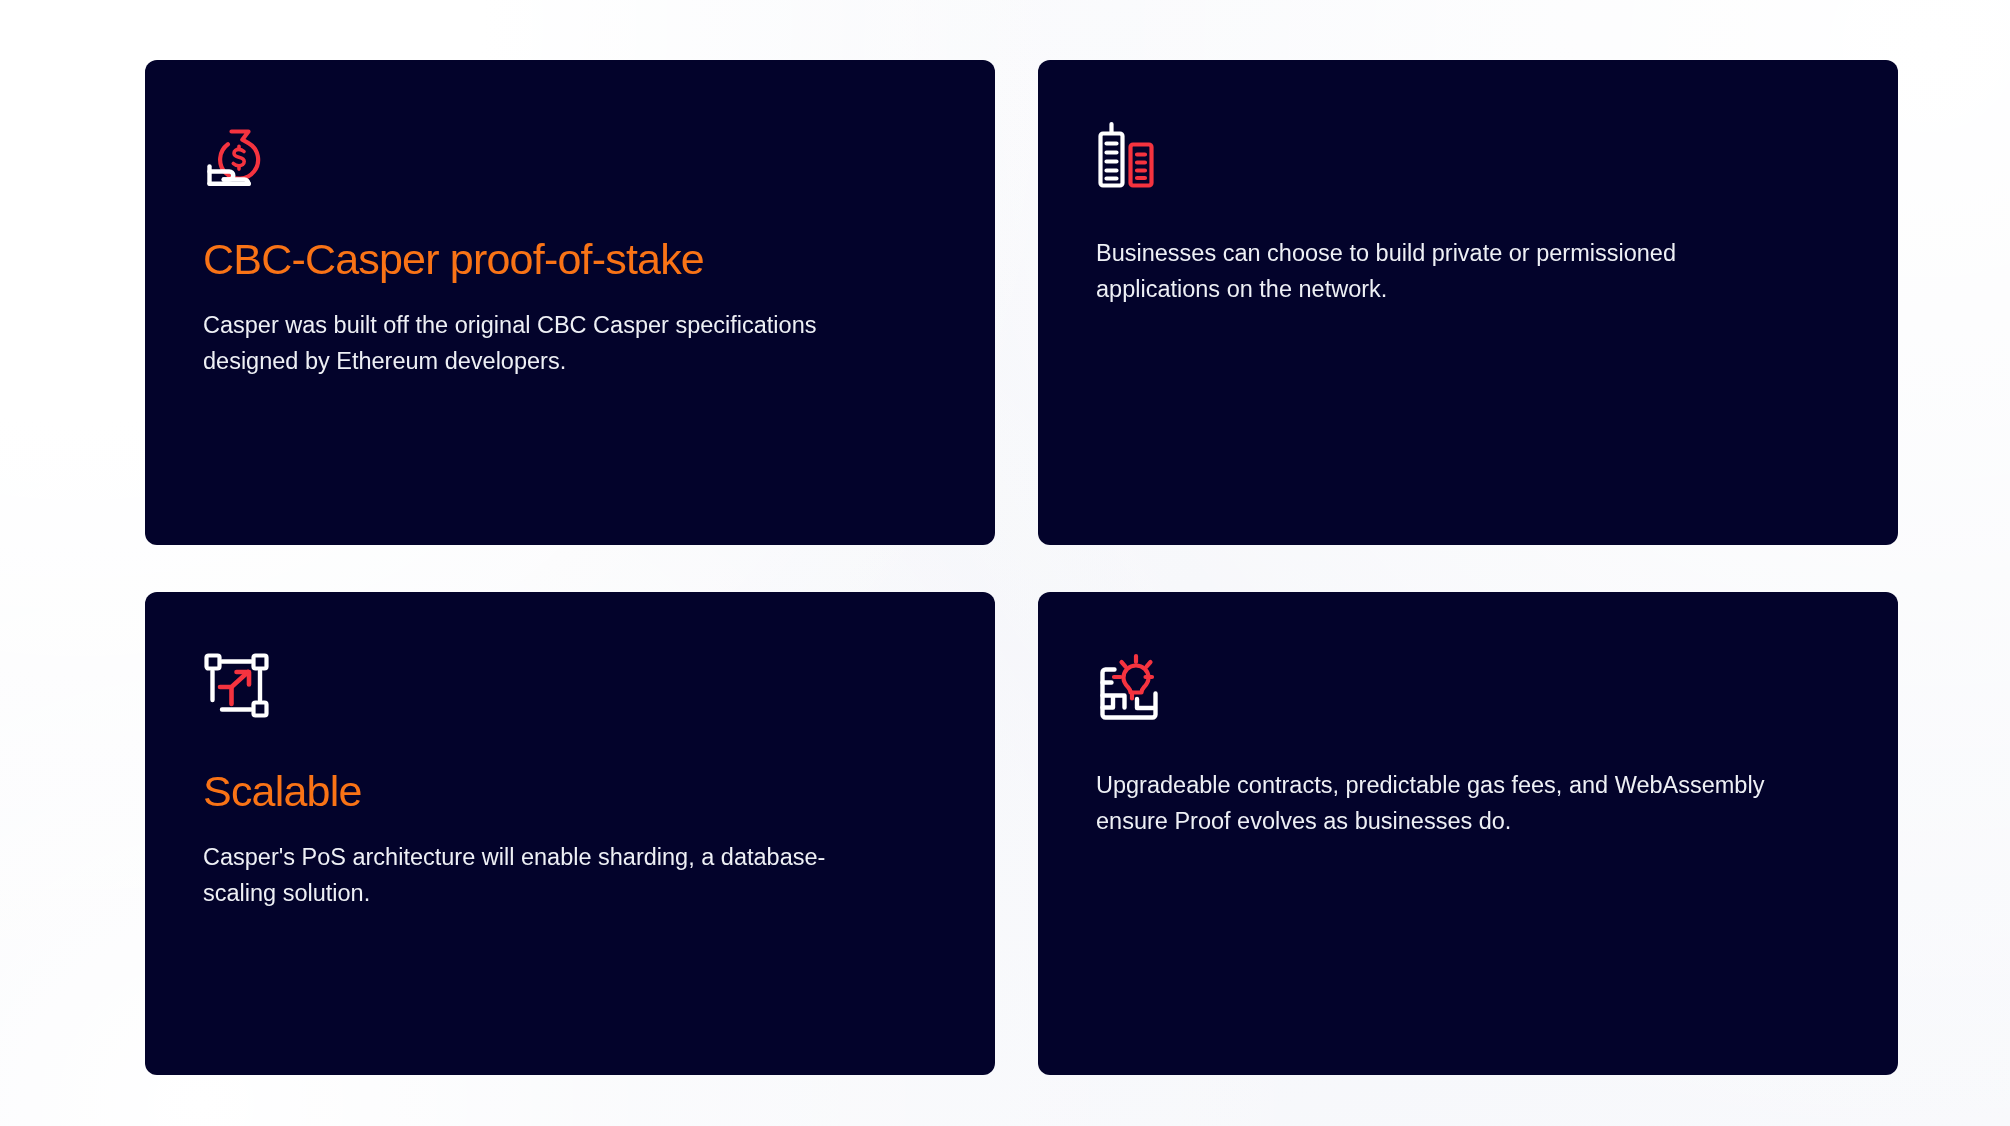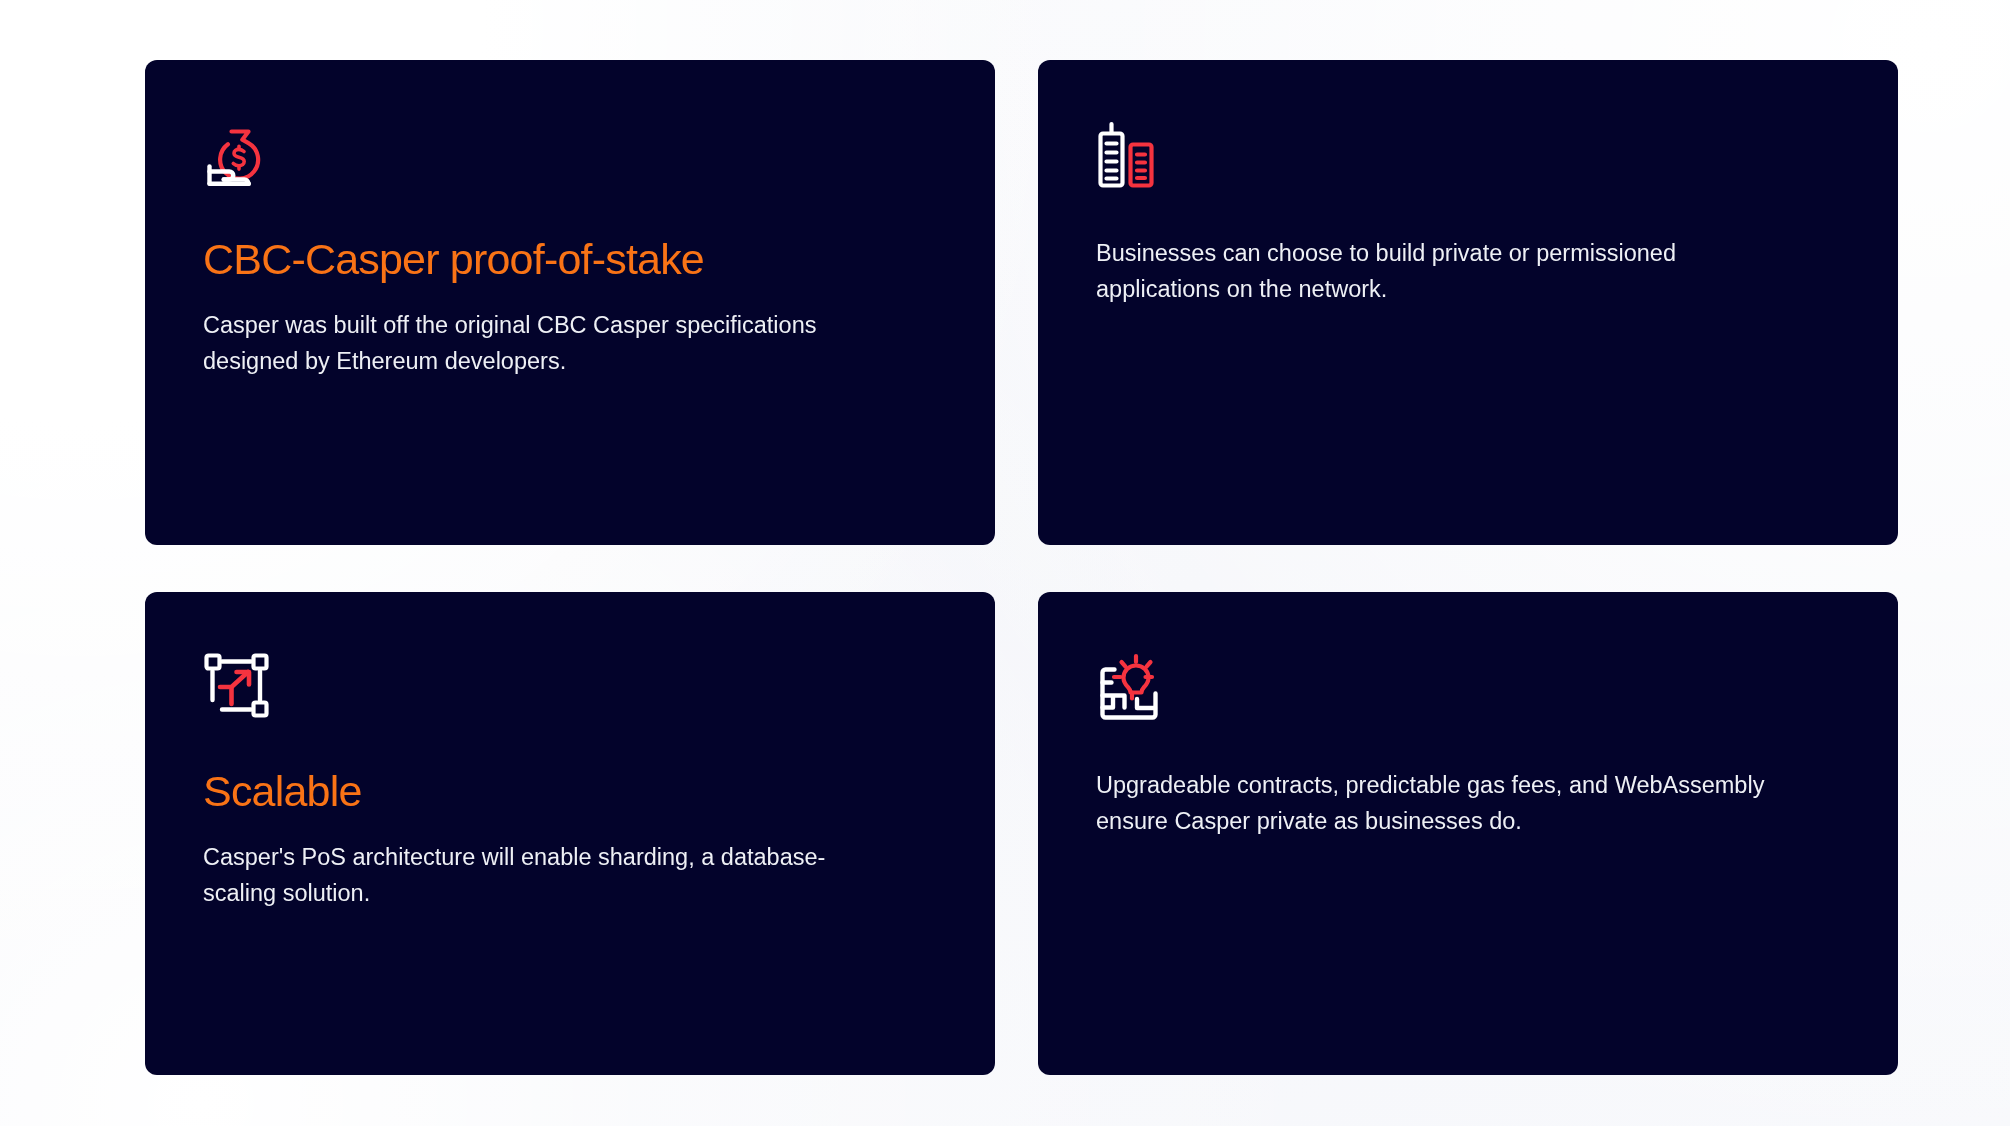--- a/index.html
+++ b/index.html
@@ -115,16 +115,16 @@
   <div class="feature-card card-4">
     <span class="card-icon">
       <svg viewBox="0 0 74 74" fill="none" xmlns="http://www.w3.org/2000/svg">
         <path d="M40 4v6M25.5 10l4 4.6M54.5 10l-4 4.6M18 25h6.5M56 25h-6.5" stroke="#f5333f" stroke-width="4.2" stroke-linecap="round"></path>
         <path d="M40 13.5c-6.9 0-12.5 5.5-12.5 12.2 0 4.3 2.3 7.2 4.6 9.6 1.6 1.7 2.4 3 2.4 5.2h11c0-2.2.8-3.5 2.4-5.2 2.3-2.4 4.6-5.3 4.6-9.6 0-6.7-5.6-12.2-12.5-12.2Z" stroke="#f5333f" stroke-width="4.2" stroke-linejoin="round"></path>
         <path d="M36 40.5v6" stroke="#f5333f" stroke-width="4.2" stroke-linecap="round"></path>
         <path d="M18.5 17.5h-9a3 3 0 0 0-3 3v42a3 3 0 0 0 3 3h47a3 3 0 0 0 3-3v-21" stroke="#ffffff" stroke-width="4.4" stroke-linecap="round" stroke-linejoin="round"></path>
         <path d="M6.5 30.5h9M6.5 43.5h22v12M17 43.5v12M6.5 55.5h10M41 47v9M41 56h18" stroke="#ffffff" stroke-width="4.4" stroke-linecap="round" stroke-linejoin="round"></path>
       </svg>
     </span>
-    <p class="card-desc">Upgradeable contracts, predictable gas fees, and WebAssembly ensure Casper private as businesses do.</p>
+    <p class="card-desc">Upgradeable contracts, predictable gas fees, and WebAssembly ensure Proof evolves as businesses do.</p>
   </div>
 
 </div>
 
 </body></html>

